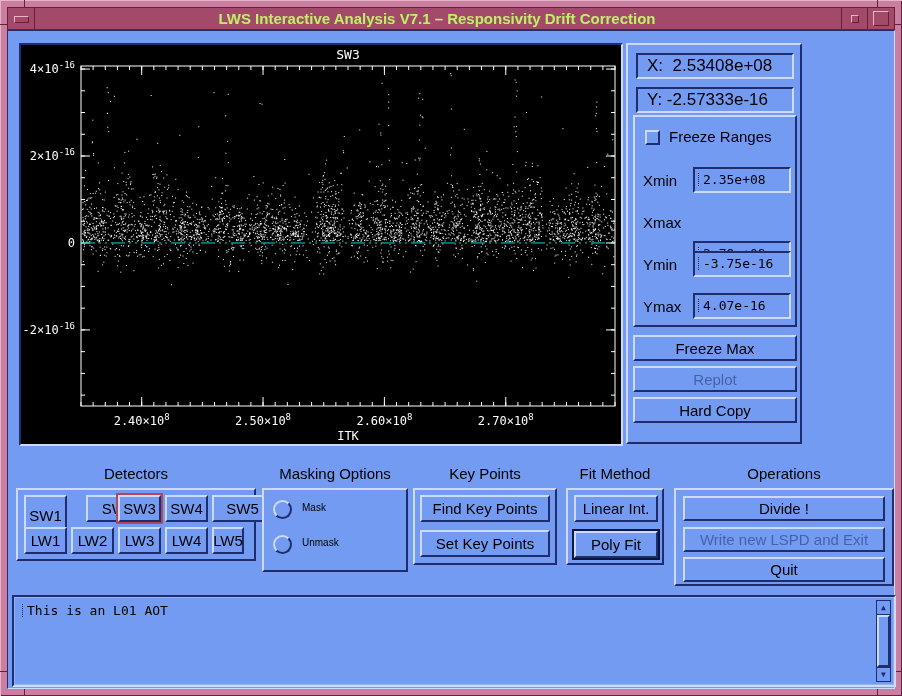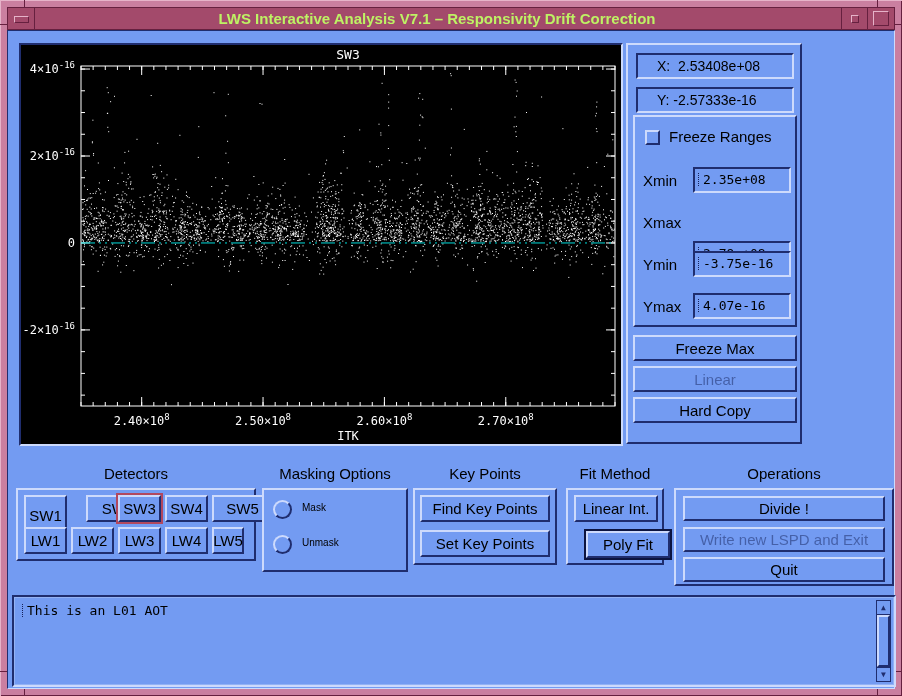--- a/index.html
+++ b/index.html
@@ -41,21 +41,21 @@
   }
   .raised{border:2px solid;border-color:#cddafc #1f2d6e #1f2d6e #cddafc;box-sizing:border-box;}
   .sunken{border:2px solid;border-color:#1f2d6e #cddafc #cddafc #1f2d6e;box-sizing:border-box;}
   .abs{position:absolute;}
   
   .plot-panel{left:11px;top:12px;width:604px;height:403px;background:#000;}
   
   .right-panel{left:618px;top:12px;width:176px;height:401px;background:#739bf2;}
   .ro-field{
     position:absolute;left:8px;width:158px;height:26px;background:#739bf2;
-    font-size:14px;line-height:22px;padding-left:19px;white-space:pre;overflow:hidden;
+    font-size:17px;line-height:22px;padding-left:9px;white-space:pre;overflow:hidden;
   }
   .ranges-group{position:absolute;left:5px;top:70px;width:164px;height:212px;background:#739bf2;}
   .checkbox{
     position:absolute;left:10px;top:13px;width:15px;height:15px;background:#739bf2;
     border:2px solid;border-color:#cddafc #1f2d6e #1f2d6e #cddafc;box-sizing:border-box;
   }
   .freeze-label{position:absolute;left:34px;top:11px;font-size:15px;}
   .range-row-label{position:absolute;left:8px;font-size:15px;}
   .range-field{
     position:absolute;left:58px;width:98px;height:26px;background:#739bf2;
@@ -67,21 +67,21 @@
     border-left:1px dotted #14205a;vertical-align:-2px;
   }
   .btn{
     position:absolute;background:#739bf2;border:2px solid;
     border-color:#cddafc #1f2d6e #1f2d6e #cddafc;box-sizing:border-box;
     font-size:15px;text-align:center;color:#000;cursor:default;
     display:flex;align-items:center;justify-content:center;white-space:nowrap;
   }
   .btn.disabled{color:rgba(13,24,77,0.45);}
   .btn.sel-red{box-shadow:0 0 0 2px #b2485f;}
-  .btn.sel-dark{box-shadow:0 0 0 2px #0c1440;margin-left:12px;}
+  .btn.sel-dark{box-shadow:0 0 0 2px #0c1440;}
   
   .sec-header{position:absolute;top:434px;height:18px;font-size:15px;text-align:center;}
   .group{position:absolute;top:457px;background:#739bf2;}
   .radio{
     position:absolute;left:9px;width:19px;height:19px;border-radius:50%;
     background:#739bf2;border:2px solid;border-color:#cddafc #1f2d6e #1f2d6e #cddafc;
     box-sizing:border-box;
   }
   .radio-label{position:absolute;left:38px;font-size:10px;}
   
@@ -304,21 +304,21 @@
         <div class="range-field sunken" style="top:108px;margin-top:16px;"><span class="caret"></span><span>2.79e+08</span></div>
 
         <span class="range-row-label" style="top:139px;">Ymin</span>
         <div class="range-field sunken" style="top:134px;"><span class="caret"></span><span>-3.75e-16</span></div>
 
         <span class="range-row-label" style="top:181px;">Ymax</span>
         <div class="range-field sunken" style="top:176px;"><span class="caret"></span><span>4.07e-16</span></div>
       </div>
 
       <div class="btn" style="left:5px;top:290px;width:164px;height:26px;">Freeze Max</div>
-      <div class="btn disabled" style="left:5px;top:321px;width:164px;height:26px;">Linear</div>
+      <div class="btn disabled" style="left:5px;top:321px;width:164px;height:26px;">Replot</div>
       <div class="btn" style="left:5px;top:352px;width:164px;height:26px;">Hard Copy</div>
     </div>
 
     <div class="sec-header" style="left:254px;width:146px;">Masking Options</div>
     <div class="sec-header" style="left:8px;width:240px;">Detectors</div>
     <div class="sec-header" style="left:405px;width:144px;">Key Points</div>
     <div class="sec-header" style="left:558px;width:98px;">Fit Method</div>
     <div class="sec-header" style="left:666px;width:220px;">Operations</div>
 
     <div class="group raised" style="left:8px;width:240px;height:73px;">

